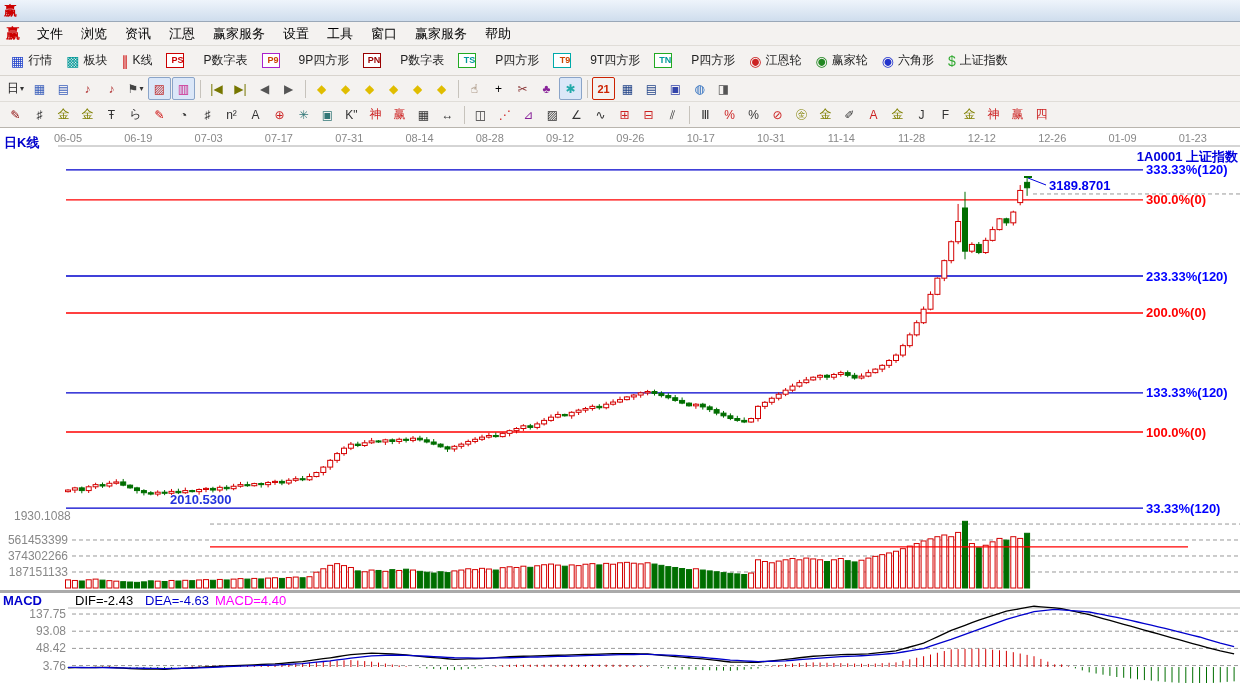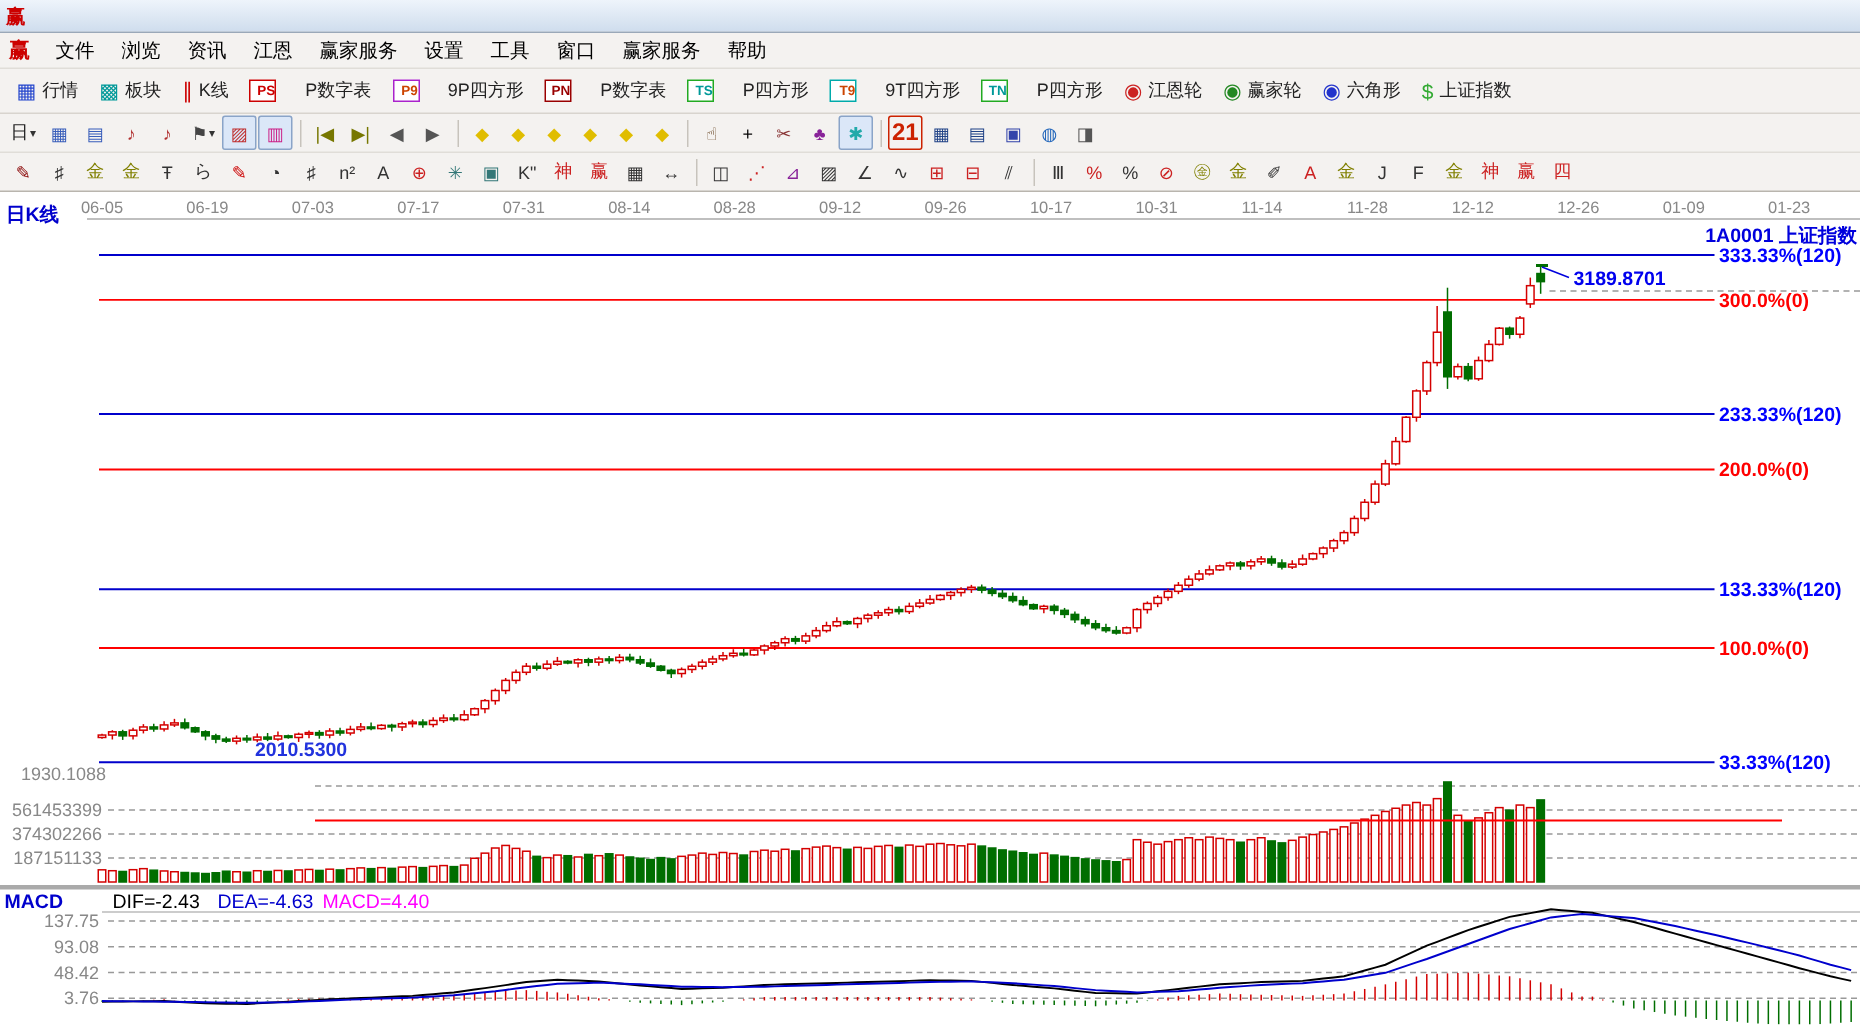--- a/index.html
+++ b/index.html
@@ -124,21 +124,21 @@
     <i class="tbtn" style="color: rgb(224, 189, 0);">◆</i>
     <i class="tbtn" style="color: rgb(224, 189, 0);">◆</i>
     <i class="tbtn" style="color: rgb(224, 189, 0);">◆</i>
     <span class="tsep"></span>
     <i class="tbtn" style="color: rgb(102, 68, 34);">☝</i>
     <i class="tbtn" style="color: rgb(0, 0, 0);">+</i>
     <i class="tbtn" style="color: rgb(136, 51, 51);">✂</i>
     <i class="tbtn" style="color: rgb(136, 34, 153);">♣</i>
     <i class="tbtn sel" style="color: rgb(34, 170, 170);">✱</i>
     <span class="tsep"></span>
-    <i class="tbtn" style="color: rgb(204, 34, 0); border: 1px solid rgb(204, 34, 0); font-size: 16px; font-weight: bold;">21</i>
+    <i class="tbtn" style="color: rgb(204, 34, 0); border: 1px solid rgb(204, 34, 0); font-size: 11px; font-weight: bold;">21</i>
     <i class="tbtn" style="color: rgb(34, 68, 136);">▦</i>
     <i class="tbtn" style="color: rgb(34, 68, 136);">▤</i>
     <i class="tbtn" style="color: rgb(51, 68, 170);">▣</i>
     <i class="tbtn" style="color: rgb(34, 102, 187);">◍</i>
     <i class="tbtn" style="color: rgb(85, 85, 85);">◨</i>
   </div>
 <div id="toolbar3">
     <i class="tbtn" style="color: rgb(136, 0, 0);">✎</i>
     <i class="tbtn" style="color: rgb(51, 51, 51);">♯</i>
     <i class="tbtn" style="color: rgb(128, 128, 0);">金</i>

